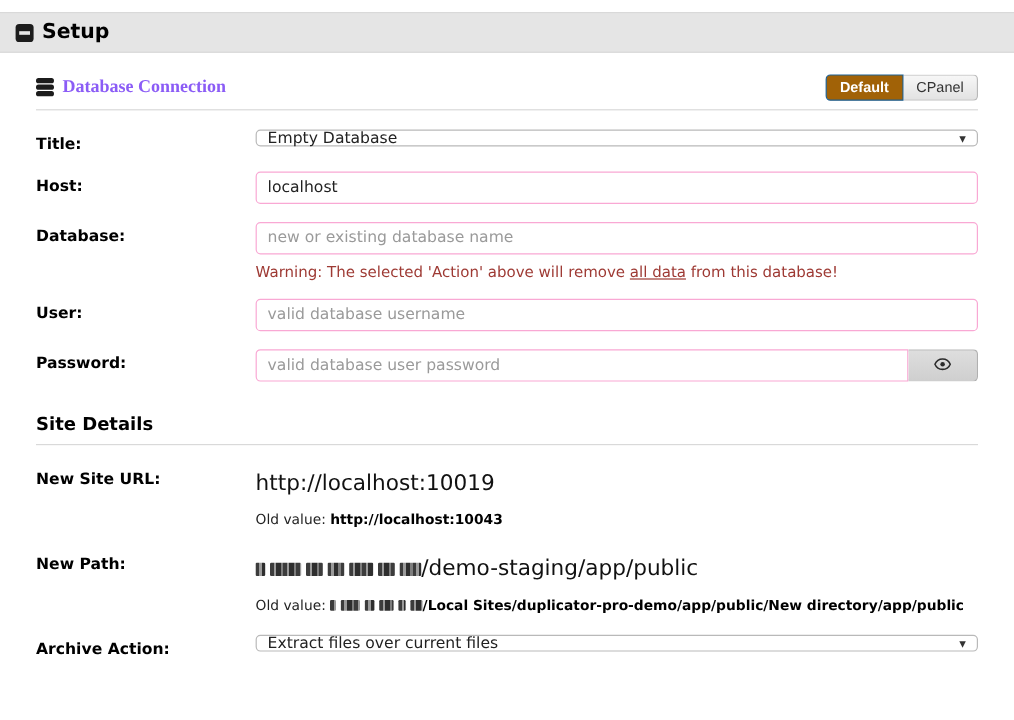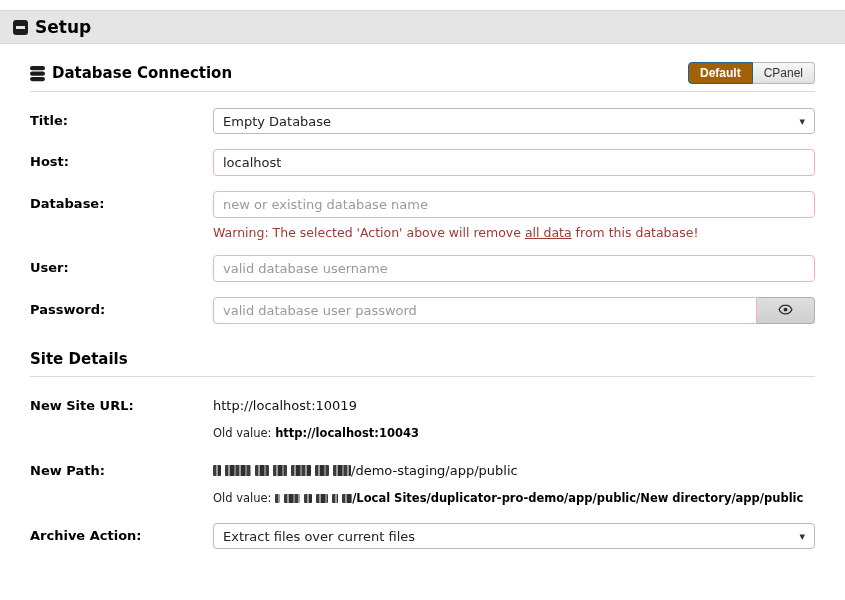--- a/index.html
+++ b/index.html
@@ -34,22 +34,22 @@
   }
 
   
   .content { padding: 16px 30px 0 30px; }
 
   .section-head {
     display: flex; align-items: center; justify-content: space-between;
     margin-top: 2px;
   }
   .section-title {
-    display: flex; align-items: flex-end; gap: 7px;
-    font-weight: bold; font-size: 15px; color: #000000;
+    display: flex; align-items: flex-start; gap: 7px;
+    font-weight: bold; font-size: 15px; color: #8b5cf6; font-family: Liberation Serif, serif;
   }
   .db-icon svg { display: block; }
   .section-head-rule, .plain-rule {
     border: 0; border-top: 1px solid #d9d9d9;
     margin: 7px 0 16px 0;
   }
 
   
   .mode-group { display: inline-flex; }
   .mode-btn {
@@ -77,21 +77,21 @@
   input.text-input {
     width: 100%; height: 27px;
     border: 1px solid #f9a8d4; border-radius: 4px;
     padding: 12px 9px; font-size: 13px; color: #222;
     font-family: "DejaVu Sans", "Liberation Sans", sans-serif;
     outline: none; background: #fff;
   }
   input.text-input::placeholder { color: #9a9a9a; opacity: 1; }
 
   .select-box {
-    height: 26px; border: 1px solid #b9b9b9; border-radius: 4px;
+    height: 14px; border: 1px solid #b9b9b9; border-radius: 4px;
     background: #fff; display: flex; align-items: center;
     padding: 0 9px; cursor: pointer; color: #222;
   }
   .select-box .select-value { flex: 1; }
   .select-box .caret { font-size: 11px; color: #333; }
 
   .warning-text {
     margin-top: 7px; font-size: 12.5px; color: #9e3a34;
   }
   .warning-text u { text-decoration: underline; }
@@ -105,21 +105,21 @@
     border-radius: 0 4px 4px 0;
     background: linear-gradient(#dedede, #cfcfcf);
     display: flex; align-items: center; justify-content: center;
     cursor: pointer;
   }
 
   
   .subsection-title { font-weight: bold; font-size: 15px; color: #000; margin-top: 26px; }
   .subsection-title + hr { margin-top: 8px; }
 
-  .static-value { padding-top: 5px; font-size: 13px; color: #111; }
+  .static-value { padding-top: 5px; font-size: 18px; color: #111; }
   .old-value-line { margin-top: 13px; font-size: 11.5px; color: #222; }
   .old-value-line b { color: #000; }
 
   
   .redact-strip { display: inline-flex; align-items: center; gap: 4px; vertical-align: -1px; }
   .redact {
     display: inline-block; height: 11px;
     background: repeating-linear-gradient(90deg,
       #3c3c3c 0 3px, #9b9b9b 3px 5px, #2e2e2e 5px 9px, #7d7d7d 9px 11px);
     border-radius: 1px;

